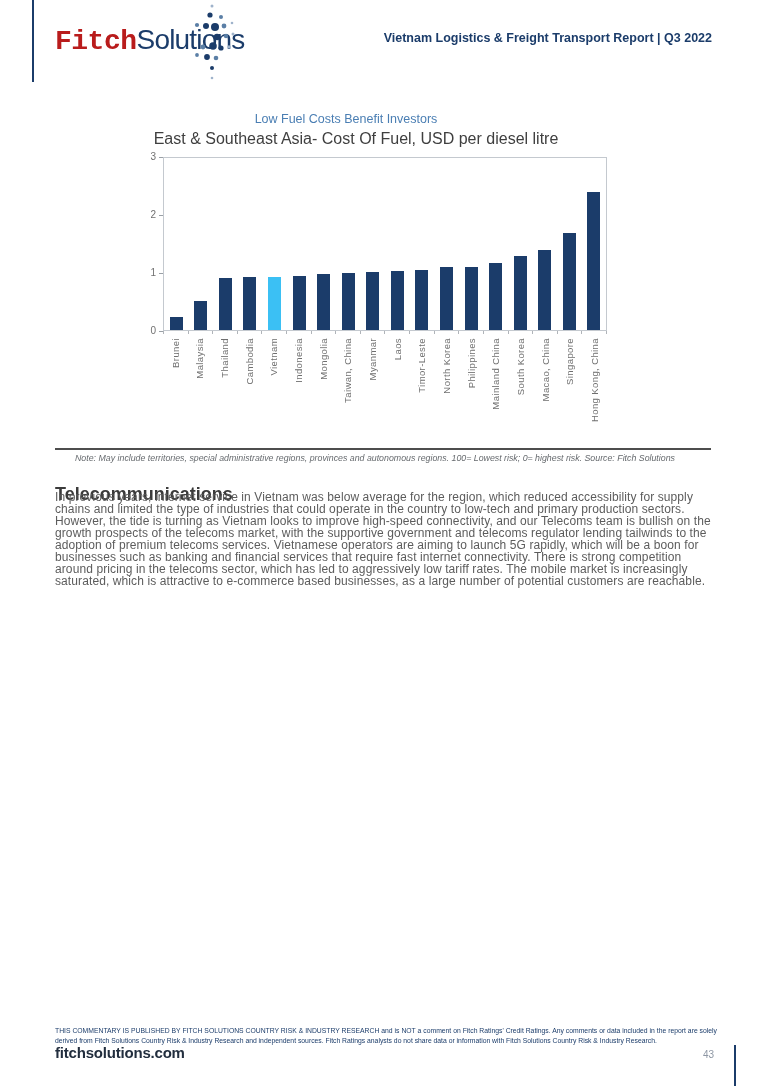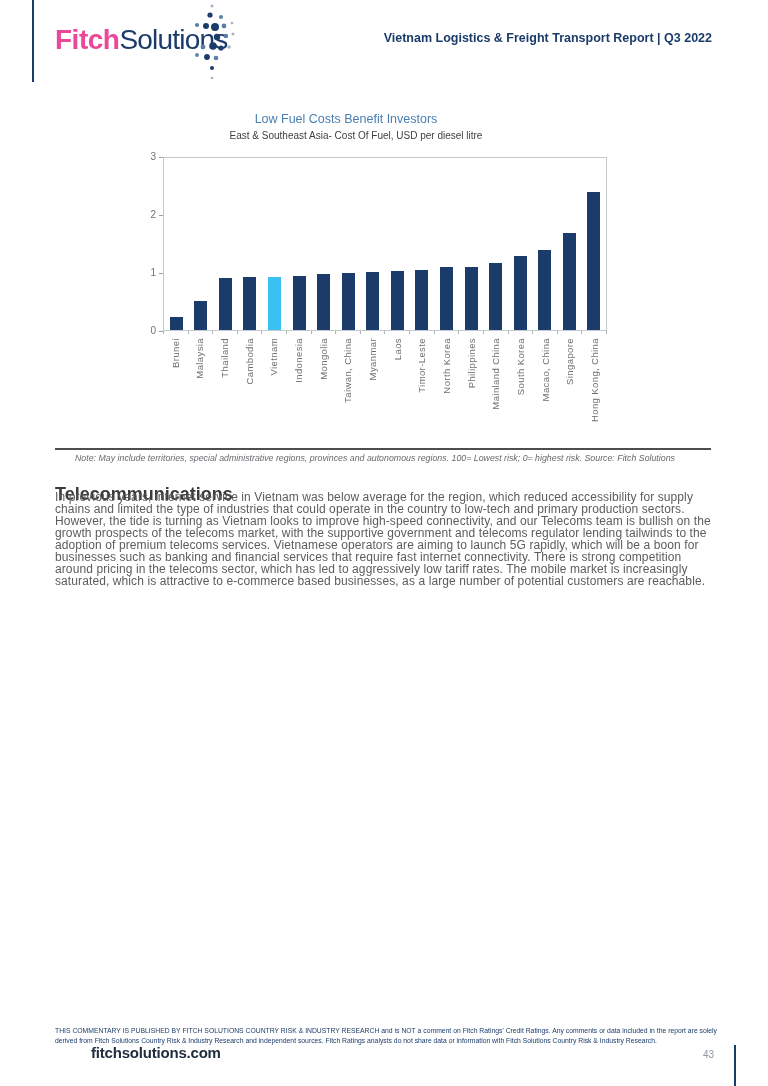--- a/index.html
+++ b/index.html
@@ -6,28 +6,28 @@
   .page{
     position:relative;width:768px;height:1086px;background:#ffffff;
     font-family:"Liberation Sans",sans-serif;overflow:hidden;margin:0 auto;
   }
   
   .corner-tl{position:absolute;left:32px;top:0;width:2px;height:82px;background:#1b3c6a;}
   .corner-br{position:absolute;left:734px;bottom:0;width:2px;height:41px;background:#1b3c6a;}
 
   
   .logo{position:absolute;left:55px;top:24px;white-space:nowrap;}
-  .logo .fitch{font-family:Liberation Sans, sans-serif;font-weight:700;font-size:28px;color:#ec4899;letter-spacing:-0.5px;}
+  .logo .fitch{font-family:Liberation Mono, monospace;font-weight:700;font-size:28px;color:#b91c1c;letter-spacing:-0.5px;}
   .logo .solutions{font-family:"Liberation Sans",sans-serif;font-weight:400;font-size:28px;color:#1b3c6a;letter-spacing:-0.8px;}
   .logo-dots{position:absolute;left:186px;top:2px;}
   .report-title{position:absolute;right:56px;top:31px;font-size:12.5px;font-weight:700;color:#1b3c6a;}
 
   
   .chart-title{position:absolute;left:0;top:112px;width:692px;text-align:center;font-size:12.5px;color:#4a7eb3;}
-  .chart-subtitle{position:absolute;left:0;top:130px;width:712px;text-align:center;font-size:10px;color:#3f3f3f;}
+  .chart-subtitle{position:absolute;left:0;top:130px;width:712px;text-align:center;font-size:16px;color:#3f3f3f;}
   .chart-plot{
     position:absolute;left:163px;top:157px;width:444px;height:174px;
     border:1px solid #c4c9cf;box-sizing:border-box;background:#fff;
     display:flex;align-items:flex-end;
   }
   .bar-slot{flex:1;display:flex;justify-content:center;align-items:flex-end;height:100%;}
   .bar{width:13px;}
   .ytick-label{position:absolute;width:14px;text-align:right;font-size:10px;color:#707070;}
   .ytick-mark{position:absolute;width:4px;height:1px;background:#9aa0a6;}
   .xticks{position:absolute;left:163px;top:331px;width:444px;display:flex;justify-content:space-between;}
@@ -48,21 +48,21 @@
   .section-body{
     position:absolute;left:55px;top:491px;width:662px;
     font-size:12px;line-height:12px;color:#5c5c5c;letter-spacing:0.1px;
   }
 
   
   .footer-disclaimer{
     position:absolute;left:55px;top:1026px;width:662px;
     font-size:6.8px;line-height:9.6px;color:#1b3c6a;text-align:justify;
   }
-  .footer-site{position:absolute;left:55px;top:1044px;font-size:15px;font-weight:700;color:#222e3e;letter-spacing:-0.2px;text-decoration:none;margin-left:36px;}
+  .footer-site{position:absolute;left:55px;top:1044px;font-size:15px;font-weight:700;color:#222e3e;letter-spacing:-0.2px;text-decoration:none;}
   .footer-page{position:absolute;right:54px;top:1049px;font-size:10px;color:#8d96a3;}
 </style>
 </head>
 <body>
 
 <div class="page">
 
   <div class="corner-tl"></div>
   <div class="corner-br"></div>
 

